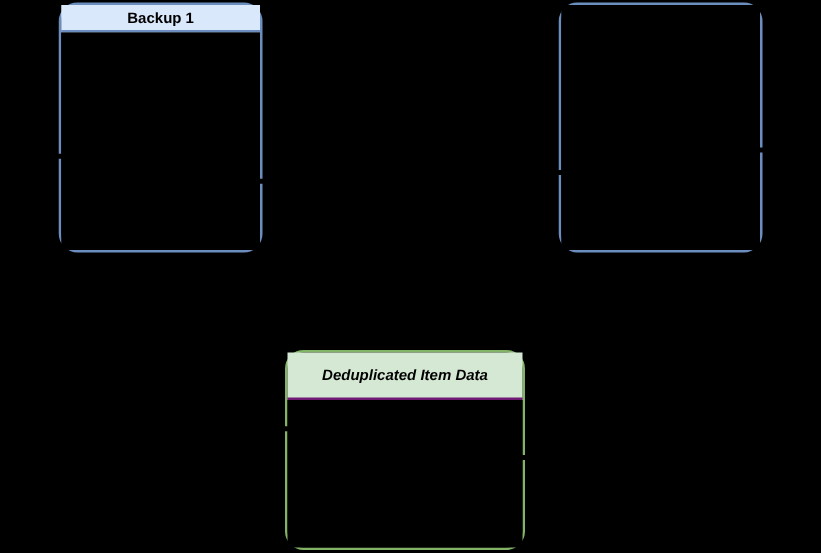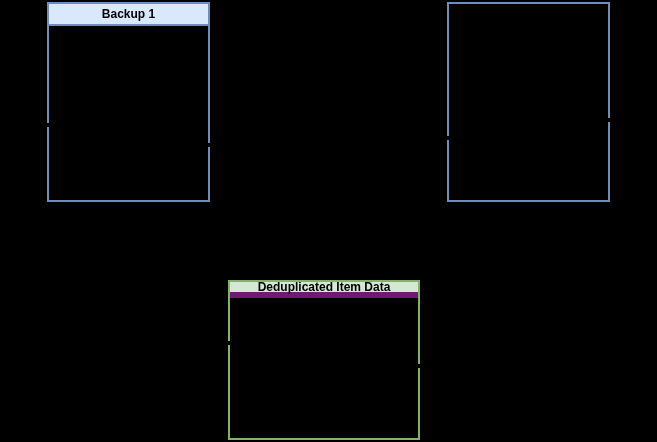--- a/index.html
+++ b/index.html
@@ -9,20 +9,21 @@
     width: 657px;
     height: 442px;
     background: #000000;
     overflow: hidden;
     font-family: "Liberation Sans", sans-serif;
   }
   .node {
     position: absolute;
     display: flex;
     flex-direction: column;
+    border-radius: 15px;
   }
   .node-header {
     flex: 0 0 auto;
     display: flex;
     align-items: center;
     justify-content: center;
     font-weight: bold;
     font-size: 12px;
     color: #000000;
   }
@@ -35,23 +36,24 @@
   .node.blue .node-header {
     height: 22px;
     background: #dae8fc;
     border-bottom: 2px solid #6c8ebf;
   }
   #node-backup-1 { left: 47px; top: 2px; width: 163px; height: 200px; }
   #node-backup-2 { left: 447px; top: 2px; width: 163px; height: 200px; }
   
   .node.green { border: 2px solid #82b366; }
   .node.green .node-header {
-    height: 16px;
+    height: 38px;
     background: #d5e8d4;
-    border-bottom: 6px solid #701a75;
+    border-bottom: 2px solid #701a75;
+    font-style: italic;
   }
   #node-dedup { left: 228px; top: 280px; width: 192px; height: 160px; }
   
   .tick {
     position: absolute;
     width: 8px;
     height: 4px;
     background: #000000;
   }
   #tick-b1-left  { left: 43px;  top: 123px; }

